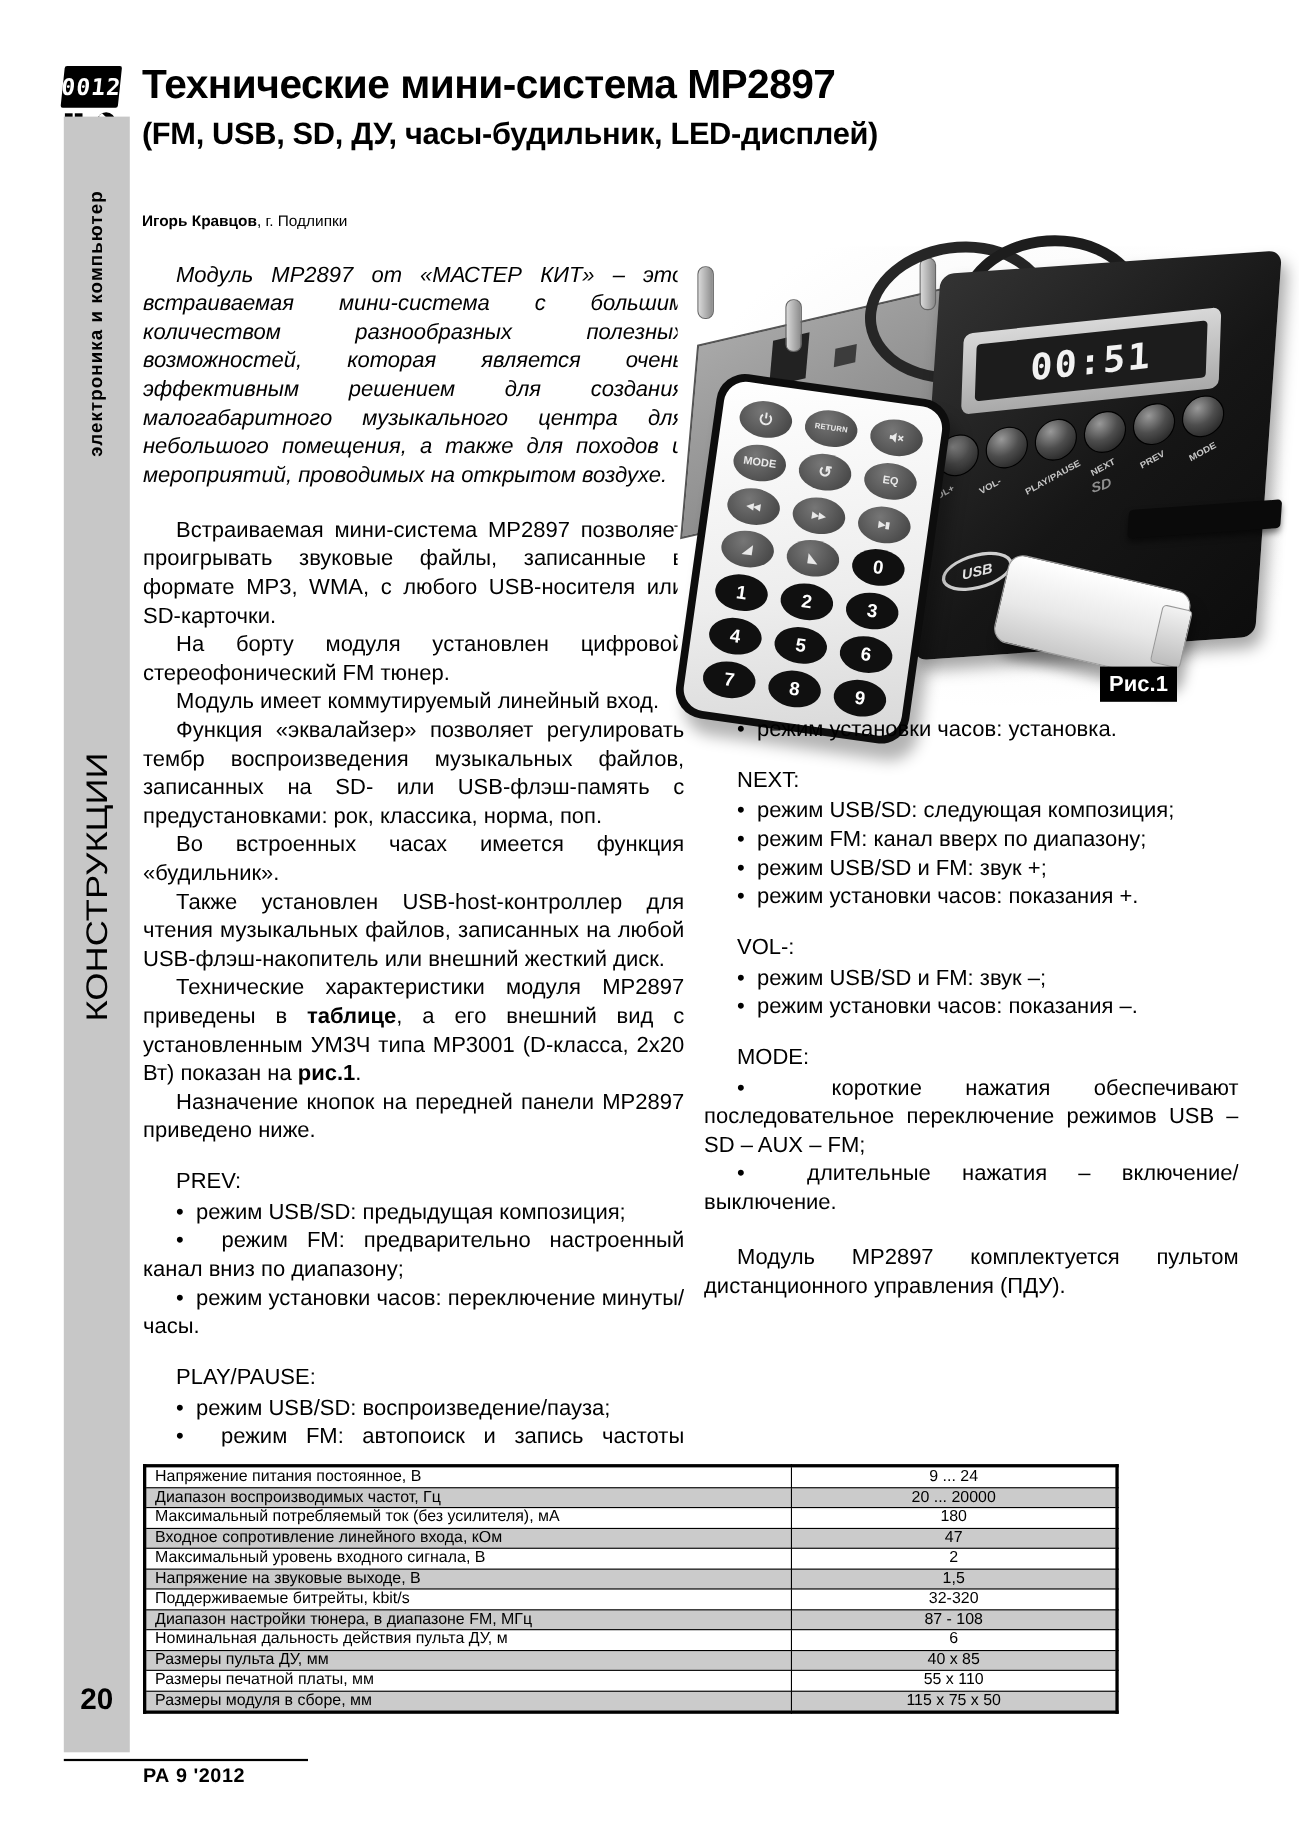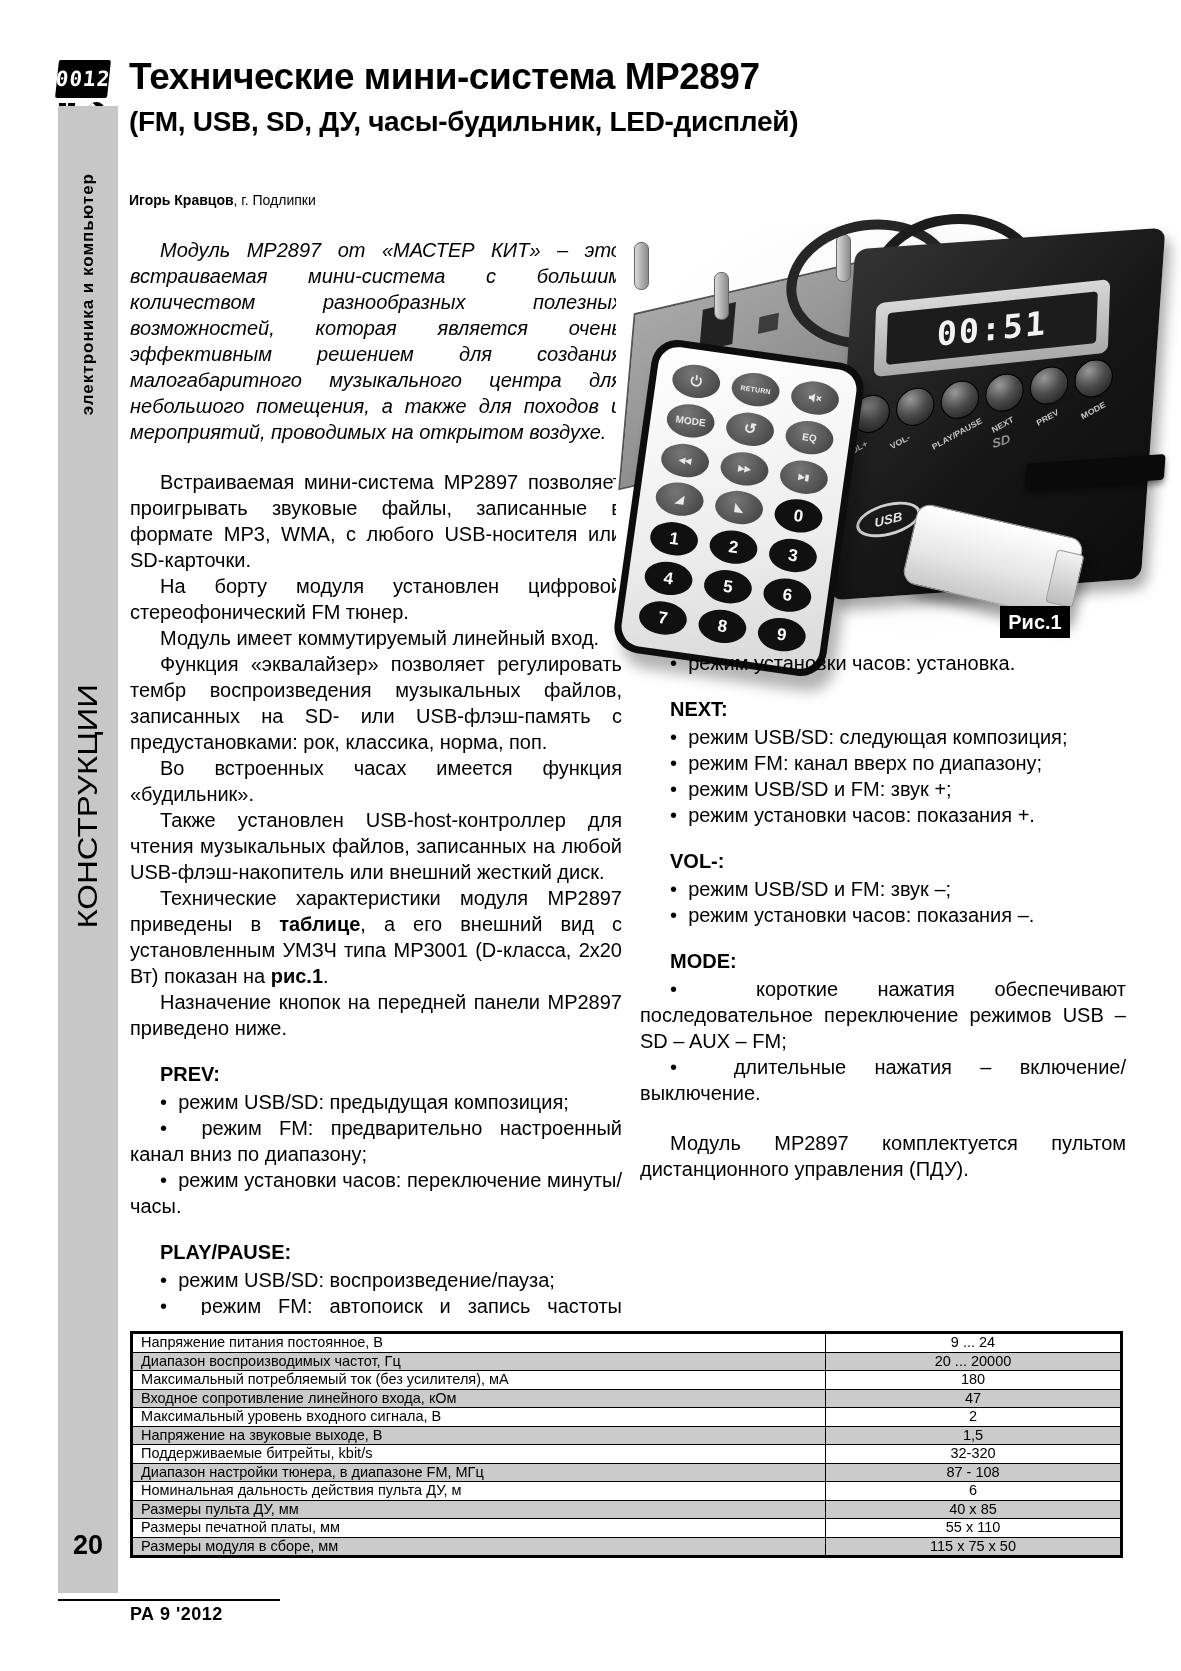--- a/index.html
+++ b/index.html
@@ -35,21 +35,21 @@
   .title2{position:absolute;left:129px;top:106px;font-size:28px;font-weight:bold;letter-spacing:-0.3px;}
   .author{position:absolute;left:129px;top:160px;font-size:14px;margin-top:32px;}
   .author .b{font-weight:bold;}
 
   
   .col{position:absolute;font-size:20px;line-height:26px;text-align:justify;}
   .col-left{left:130px;top:237px;width:492px;height:1078px;overflow:hidden;}
   .col-right{left:640px;top:650px;width:486px;height:662px;overflow:hidden;}
   .para{margin:0;text-indent:30px;}
   .lead{font-style:italic;margin-bottom:24px;}
-  .sec-h{font-weight:bold;margin:20px 0 2px 30px;}
+  .sec-h{font-weight:normal;margin:20px 0 2px 30px;}
   .bullet{text-indent:30px;}
   .bullet::before{content:"\2022\00a0\00a0";}
   .closing{margin-top:24px;}
 
   
   .photo{position:absolute;left:616px;top:224px;width:550px;height:422px;
          background:radial-gradient(ellipse at 55% 45%, #f2f2f2 0%, #ffffff 70%);}
   .pcb{position:absolute;left:6px;top:58px;width:310px;height:165px;background:linear-gradient(160deg,#a8a8a8,#7e7e7e);
        border:2px solid #555;transform:rotate(-13deg) skewX(-18deg);}
   .pcb-chip{position:absolute;background:#222;}
@@ -86,21 +86,21 @@
   .rbtn{width:48px;height:33px;border-radius:50%;display:flex;align-items:center;justify-content:center;
         background:radial-gradient(circle at 40% 30%, #767676, #4b4b4b 75%);color:#e9e9e9;font-size:10px;font-weight:bold;}
   .rbtn.txt-s{font-size:7px;letter-spacing:0.2px;}
   .rbtn.digit{background:#101010;color:#fff;font-size:17px;}
   .rbtn svg{display:block;}
   .fig-label{position:absolute;left:384px;top:382px;width:70px;height:32px;background:#000;color:#fff;
              display:flex;align-items:center;justify-content:center;font-size:20px;font-weight:bold;}
 
   
   .spec{position:absolute;left:130px;top:1331px;}
-  .spec table{border-collapse:collapse;width:993px;font-size:14.5px;border:3.5px solid #000;}
+  .spec table{border-collapse:collapse;width:887px;font-size:14.5px;border:3.5px solid #000;}
   .spec td{border:1px solid #000;padding:1px 8px;height:15px;line-height:15.5px;}
   .spec tr:nth-child(even){background:#cbcbcb;}
   .spec td.v{text-align:center;width:290px;padding:1px 2px;margin-top:32px;}
 </style>
 </head>
 <body>
 
 <div class="page">
 
   <div class="logo">

